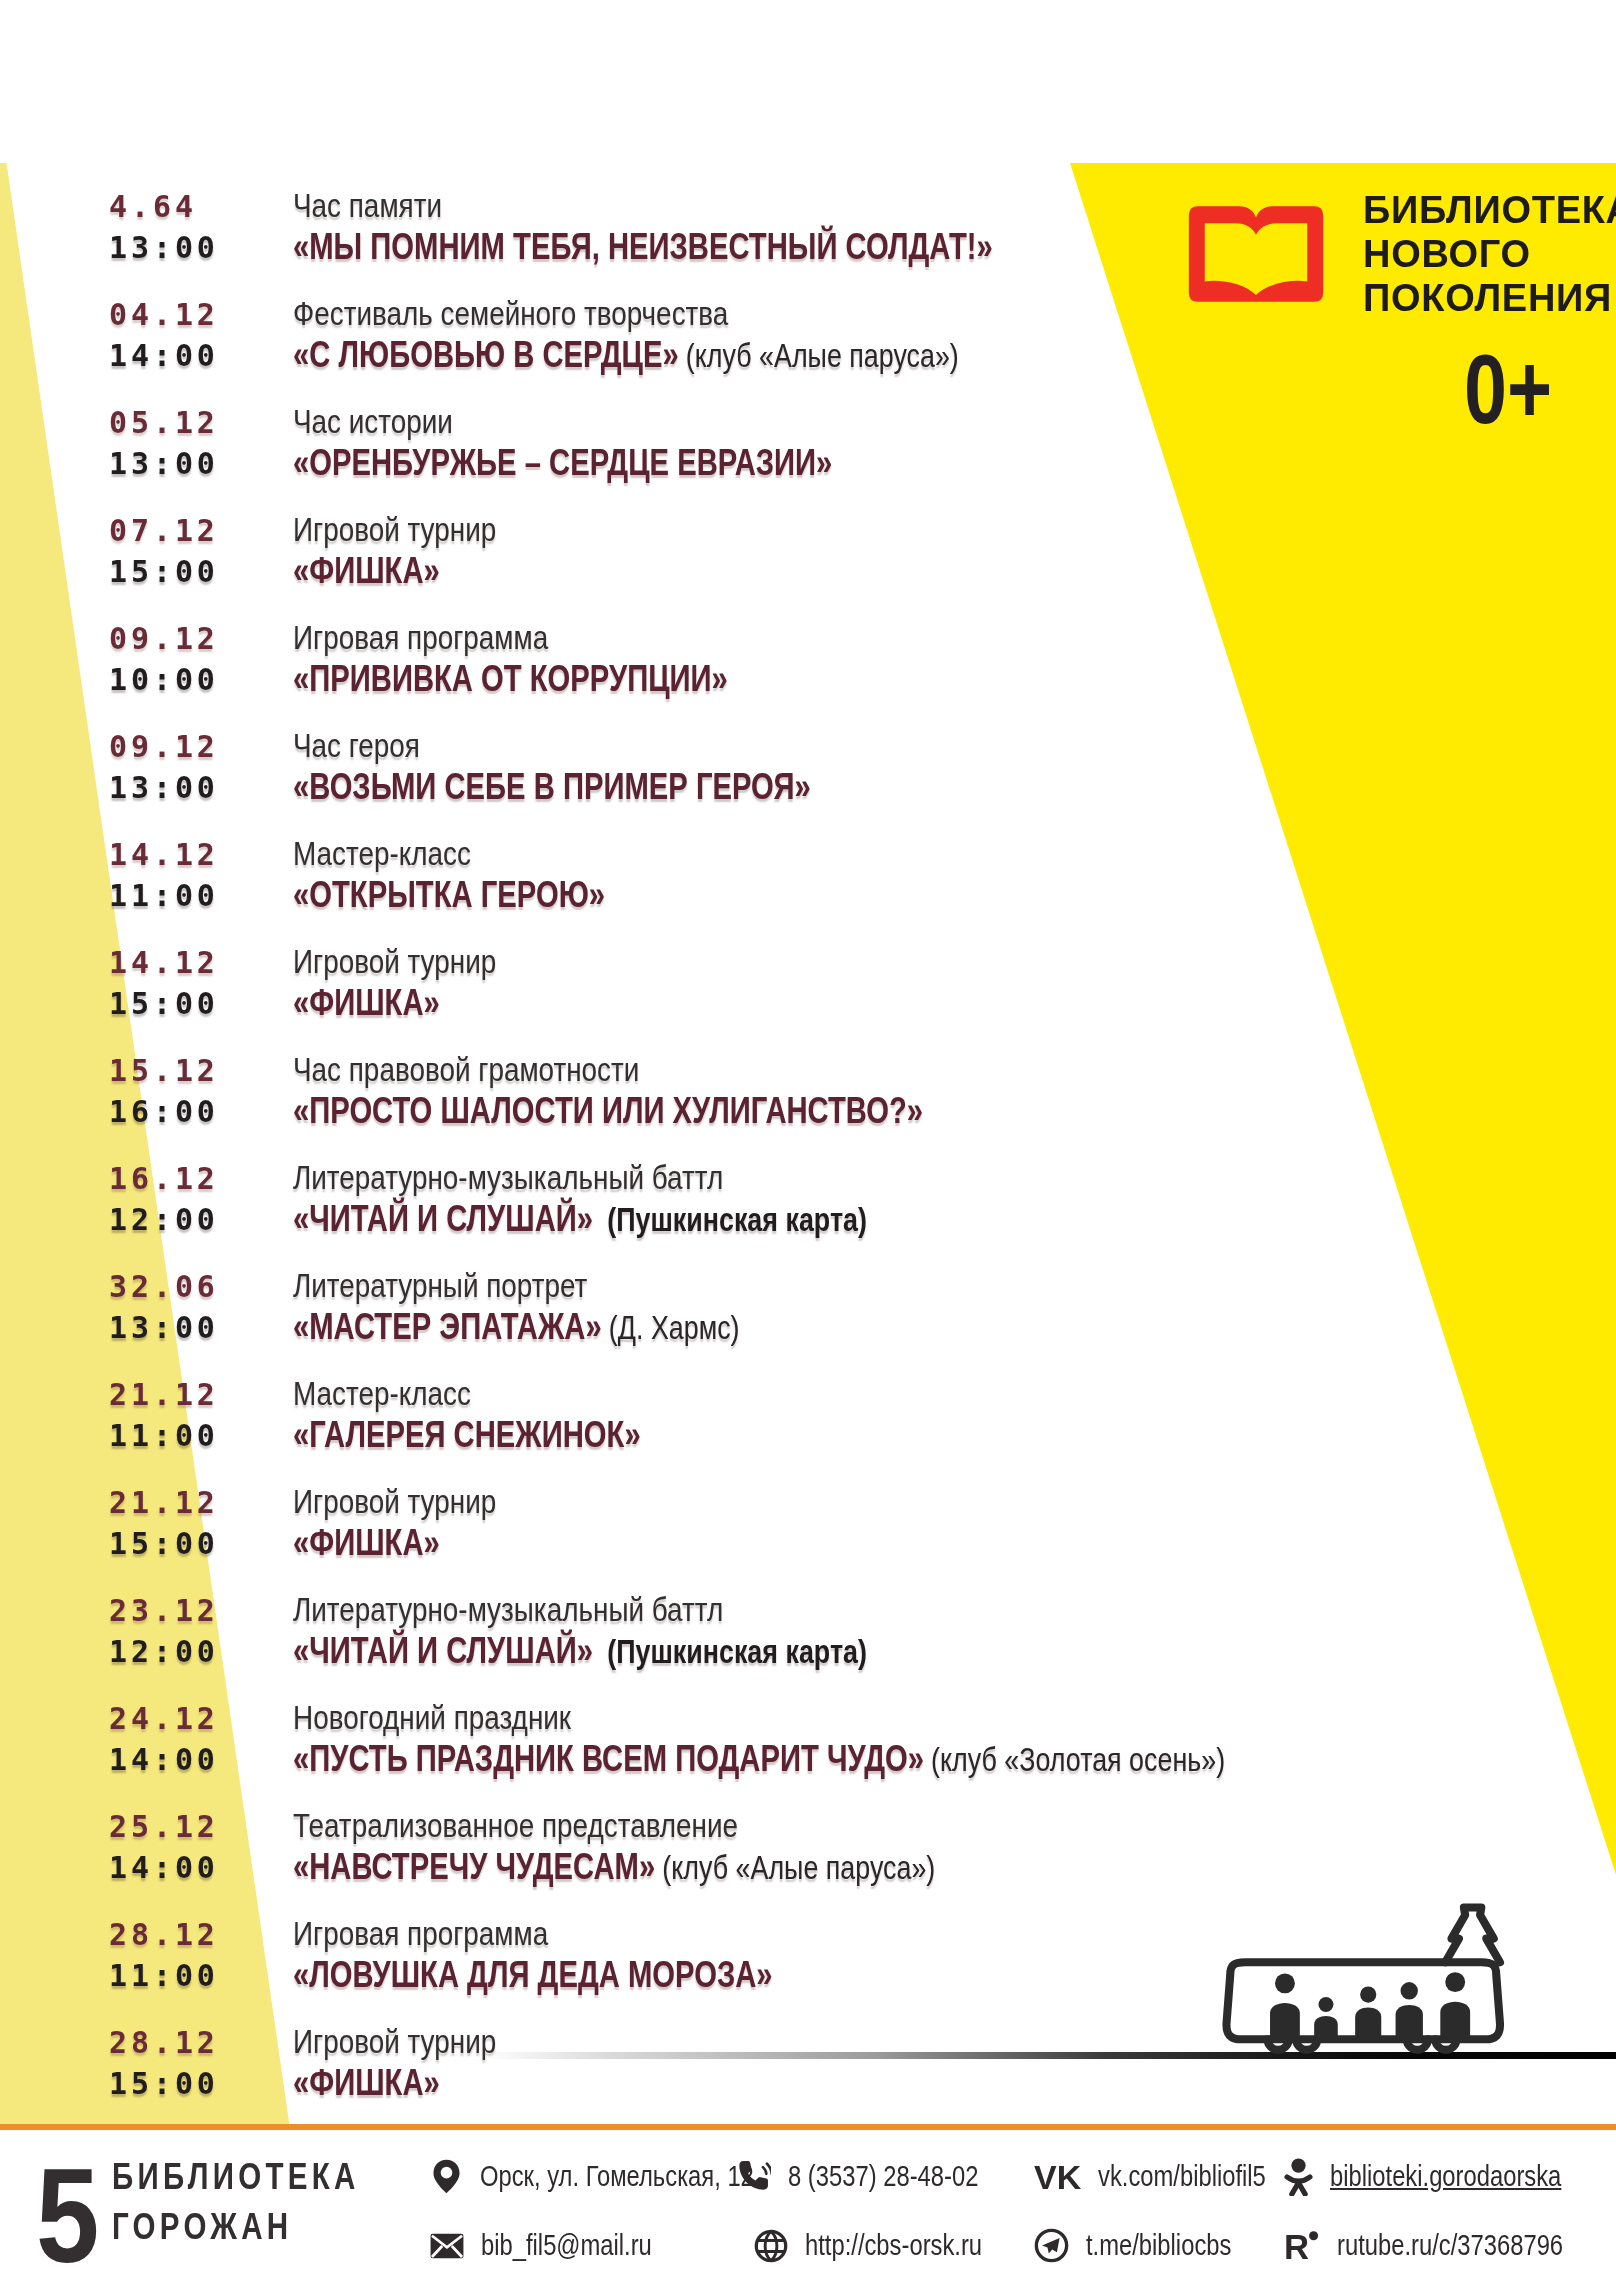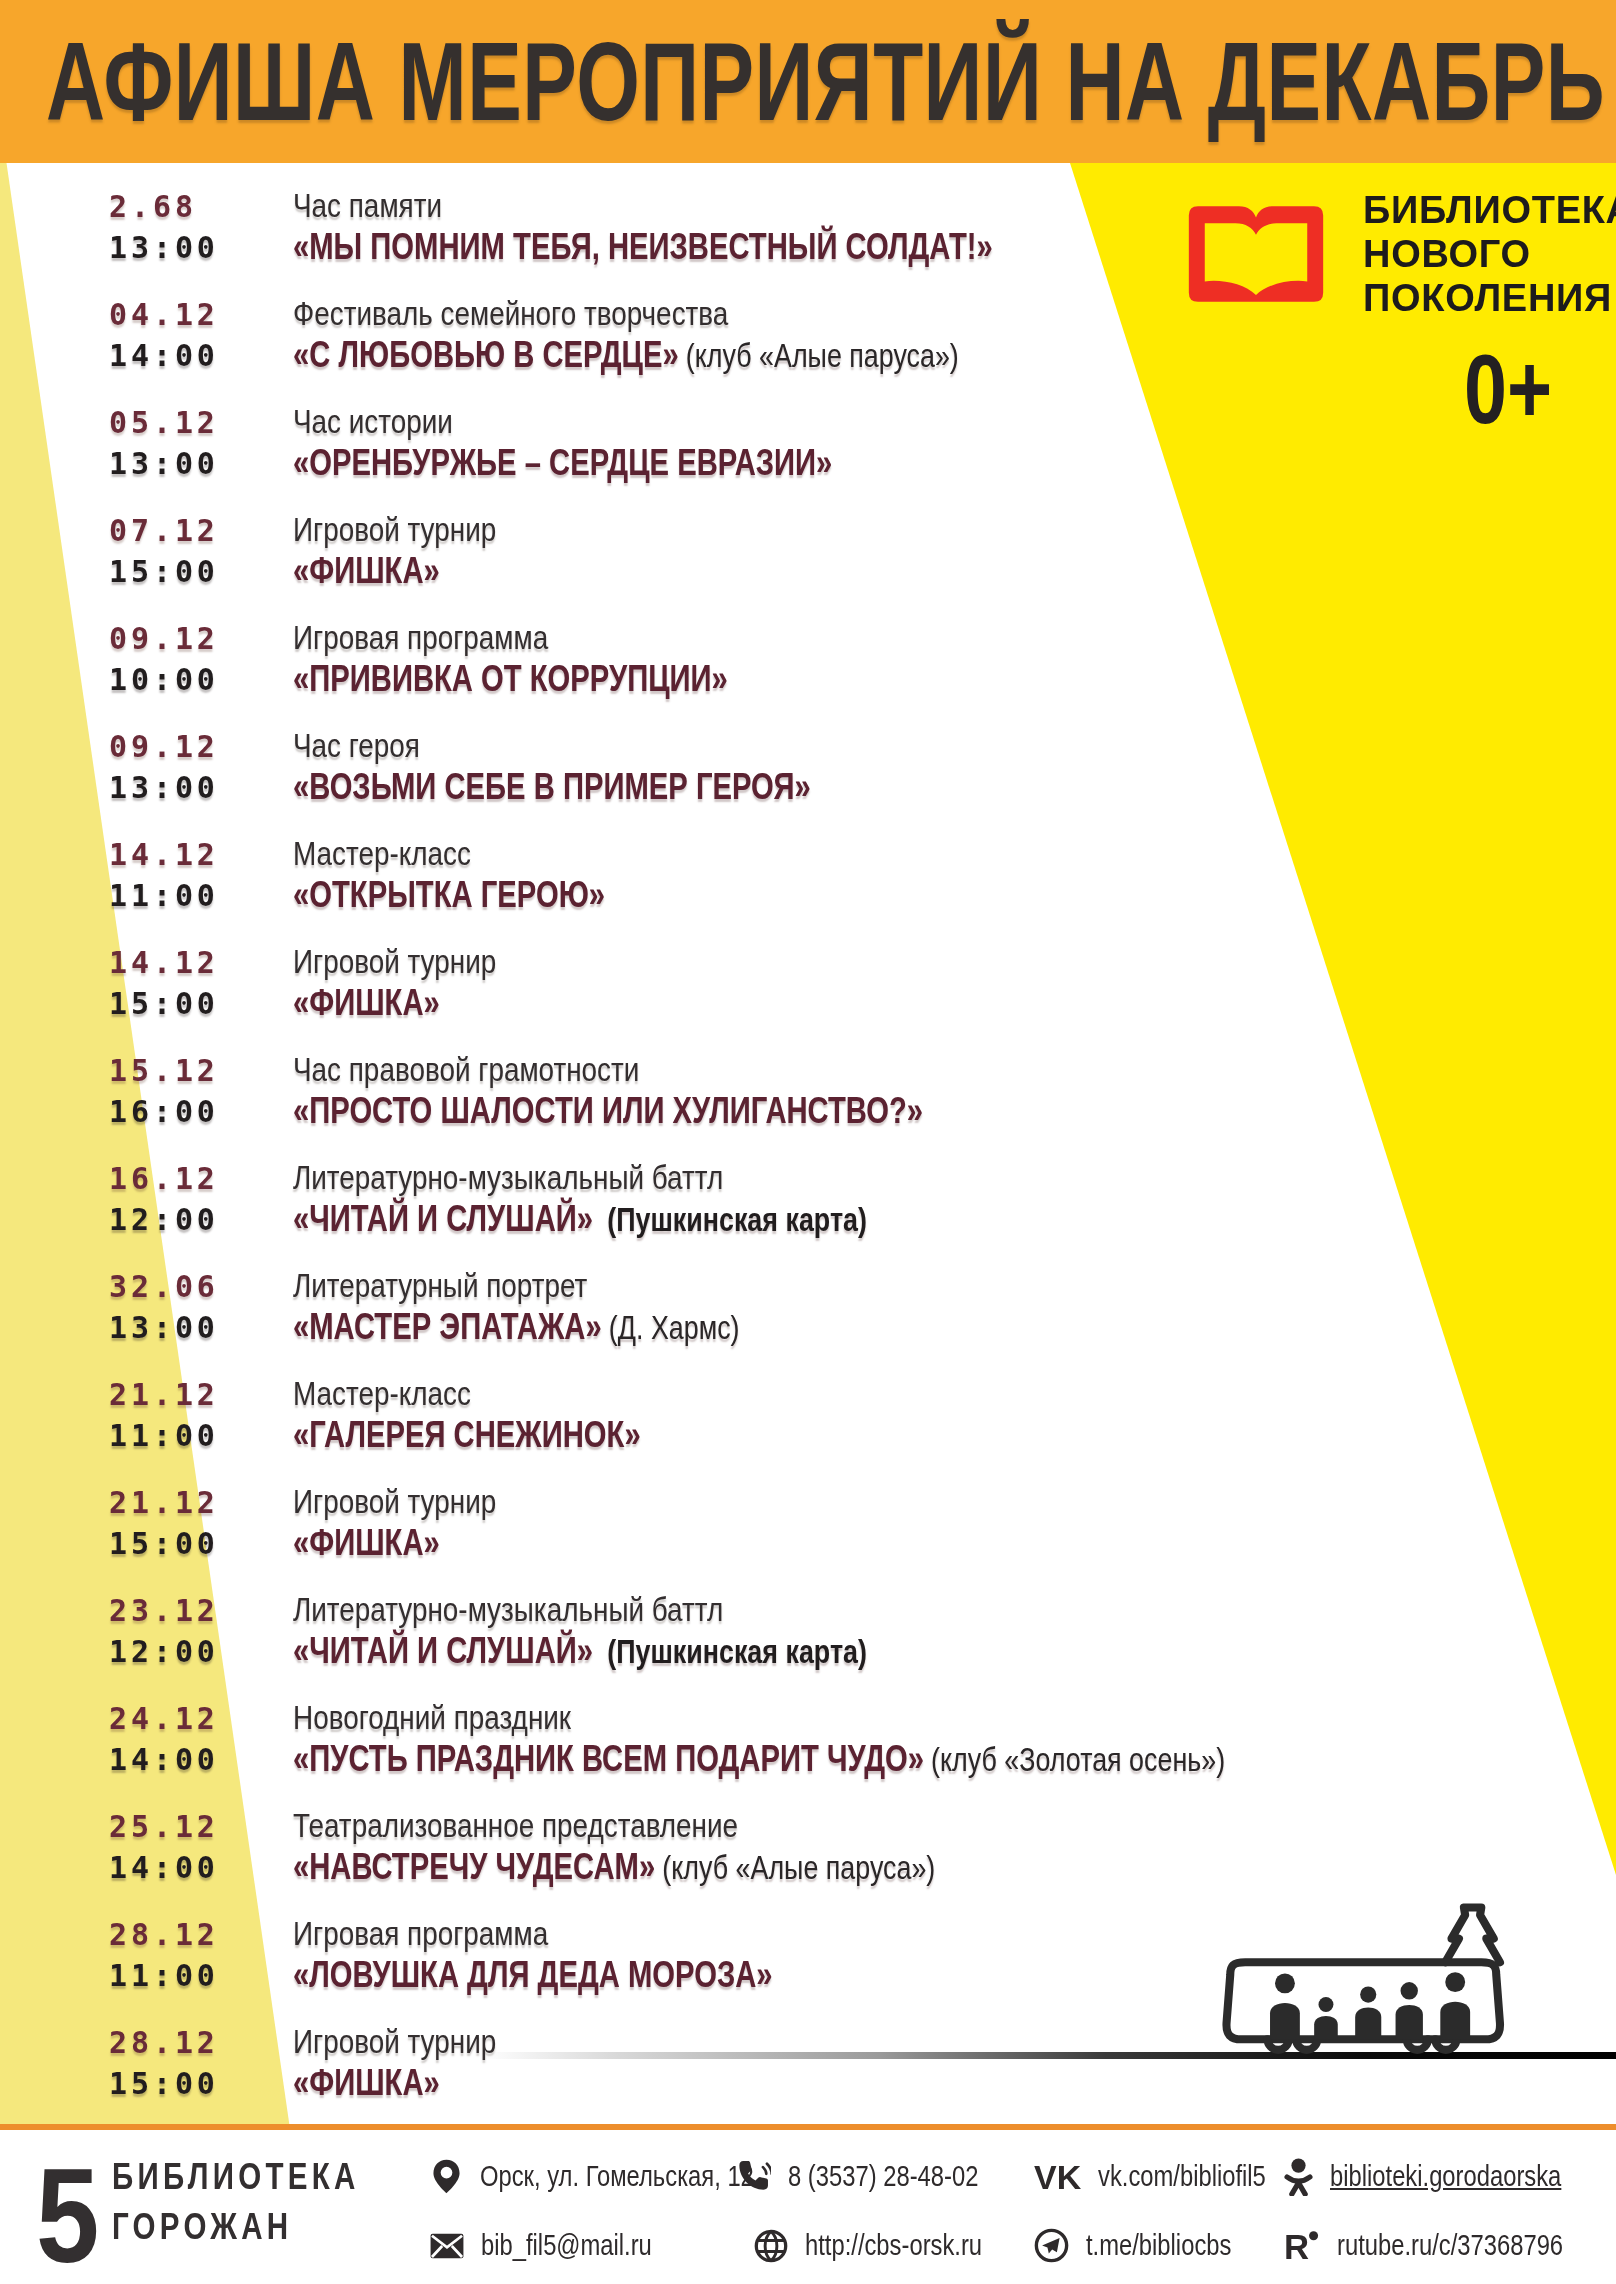--- a/index.html
+++ b/index.html
@@ -59,23 +59,20 @@
   .f-name .c{transform:scaleX(.82);}
   .f-item{position:absolute;display:flex;align-items:center;gap:17px;height:43px;color:#2e2a2b;}
   .f-item .txt{font-size:29px;transform:scaleX(.82);transform-origin:0 50%;white-space:nowrap;}
   .ic{flex:0 0 auto;}
 </style>
 </head>
 <body>
 
 <div class="poster">
 
-  <header class="band">
-    <div class="band-title">АФИША МЕРОПРИЯТИЙ НА ДЕКАБРЬ</div>
-  </header>
 
   <main class="main">
     <div class="wedge wedge-left"></div>
     <div class="wedge wedge-right"></div>
 
     <div class="brand">
       <svg width="148" height="115" viewBox="0 0 130 100">
         <path fill="#EE2E24" fill-rule="evenodd" d="
           M14,12 H50 C58,12 63,16 65,22 C67,16 72,12 80,12 H116 Q124,12 124,20 V88 Q124,96 116,96 H14
           Q6,96 6,88 V20 Q6,12 14,12 Z
@@ -86,21 +83,21 @@
         <div>БИБЛИОТЕКА</div>
         <div>НОВОГО</div>
         <div>ПОКОЛЕНИЯ</div>
       </div>
     </div>
     <div class="age">0+</div>
 
     <section class="events">
 
       <div class="event">
-        <span class="mono date">2.68</span>
+        <span class="mono date">4.64</span>
         <span class="mono time">13:00</span>
         <span class="type">Час памяти</span>
         <span class="l2w"><b class="title">«МЫ ПОМНИМ ТЕБЯ, НЕИЗВЕСТНЫЙ СОЛДАТ!»</b><span class="sfx"></span><span class="sfxb"></span></span>
       </div>
 
       <div class="event">
         <span class="mono date">04.12</span>
         <span class="mono time">14:00</span>
         <span class="type">Фестиваль семейного творчества</span>
         <span class="l2w"><b class="title">«С ЛЮБОВЬЮ В СЕРДЦЕ»</b><span class="sfx">(клуб «Алые паруса»)</span><span class="sfxb"></span></span>

